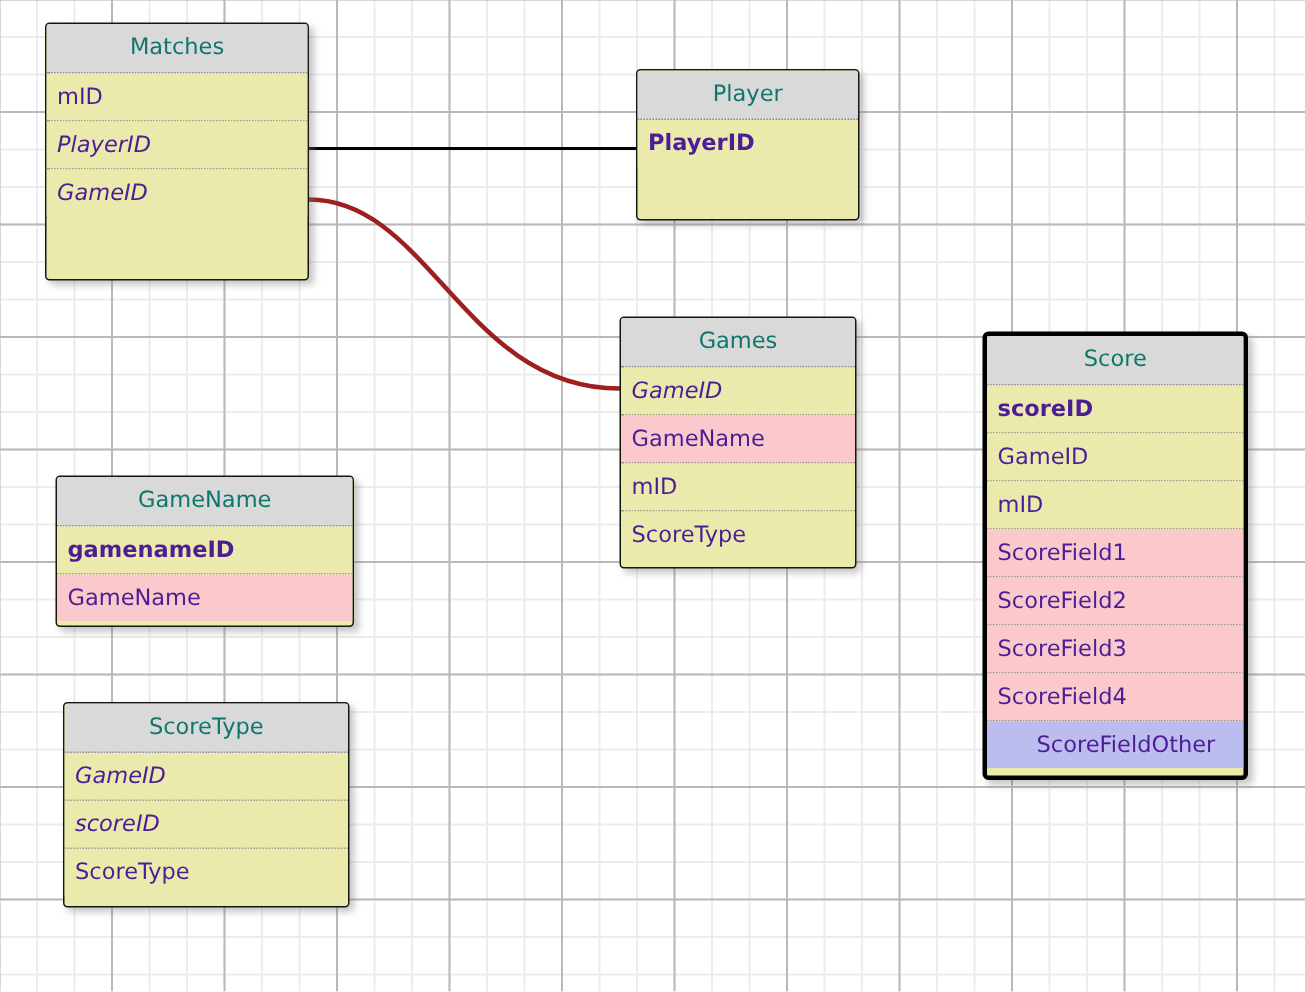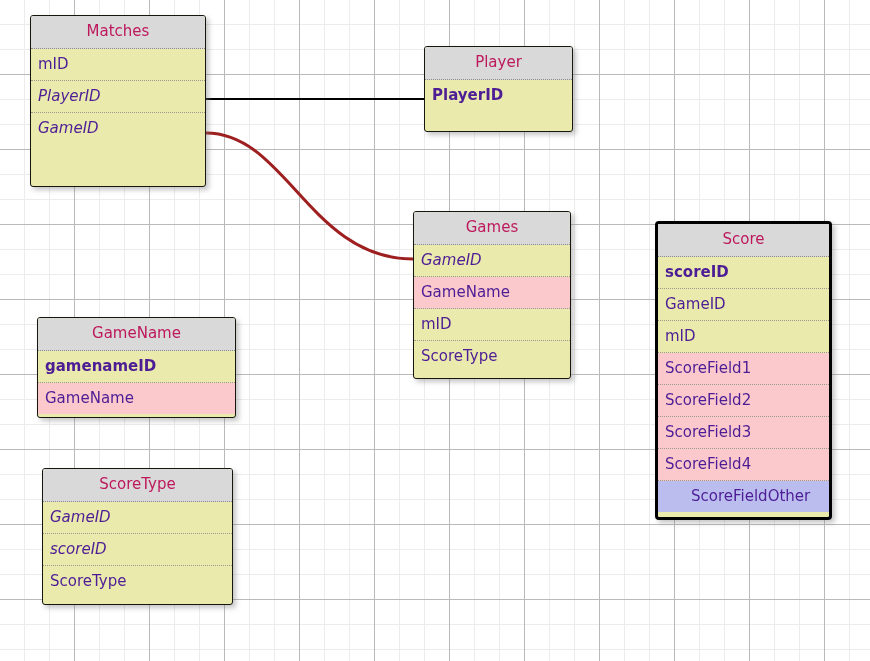--- a/index.html
+++ b/index.html
@@ -49,21 +49,21 @@
     overflow: hidden;
   }
   .entity.selected {
     border: 3px solid #000000;
     border-radius: 4px;
   }
 
   .entity-header {
     box-sizing: border-box;
     background: #d9d9d9;
-    color: #be185d;
+    color: #0f766e;
     text-align: center;
     font-size: 15px;
     line-height: 1;
     padding: 8px 4px 9px 4px;
     border-bottom: 1px dotted #8a8a8a;
     white-space: nowrap;
     overflow: hidden;
   }
 
   .attr {
@@ -98,21 +98,21 @@
       <path d="M 206 133 C 286 133, 310 259, 413 259" fill="none" stroke="#9e1f1f" stroke-width="3" stroke-linecap="round"></path>
     </svg>
 
   <div id="entity-layer">
       <div class="entity" style="left: 30px; top: 15px; width: 176px; height: 172px;">
         <div class="entity-header">Matches</div>
         <div class="attr fill-yellow style-plain">mID</div>
         <div class="attr fill-yellow style-italic">PlayerID</div>
         <div class="attr fill-yellow style-italic">GameID</div>
       </div>
-      <div class="entity" style="left: 424px; top: 46px; width: 149px; height: 86px;">
+      <div class="entity" style="left: 424px; top: 46px; width: 149px; height: 101px;">
         <div class="entity-header">Player</div>
         <div class="attr fill-yellow style-bold">PlayerID</div>
       </div>
       <div class="entity" style="left: 413px; top: 211px; width: 158px; height: 168px;">
         <div class="entity-header">Games</div>
         <div class="attr fill-yellow style-italic">GameID</div>
         <div class="attr fill-pink style-plain">GameName</div>
         <div class="attr fill-yellow style-plain">mID</div>
         <div class="attr fill-yellow style-plain">ScoreType</div>
       </div>

